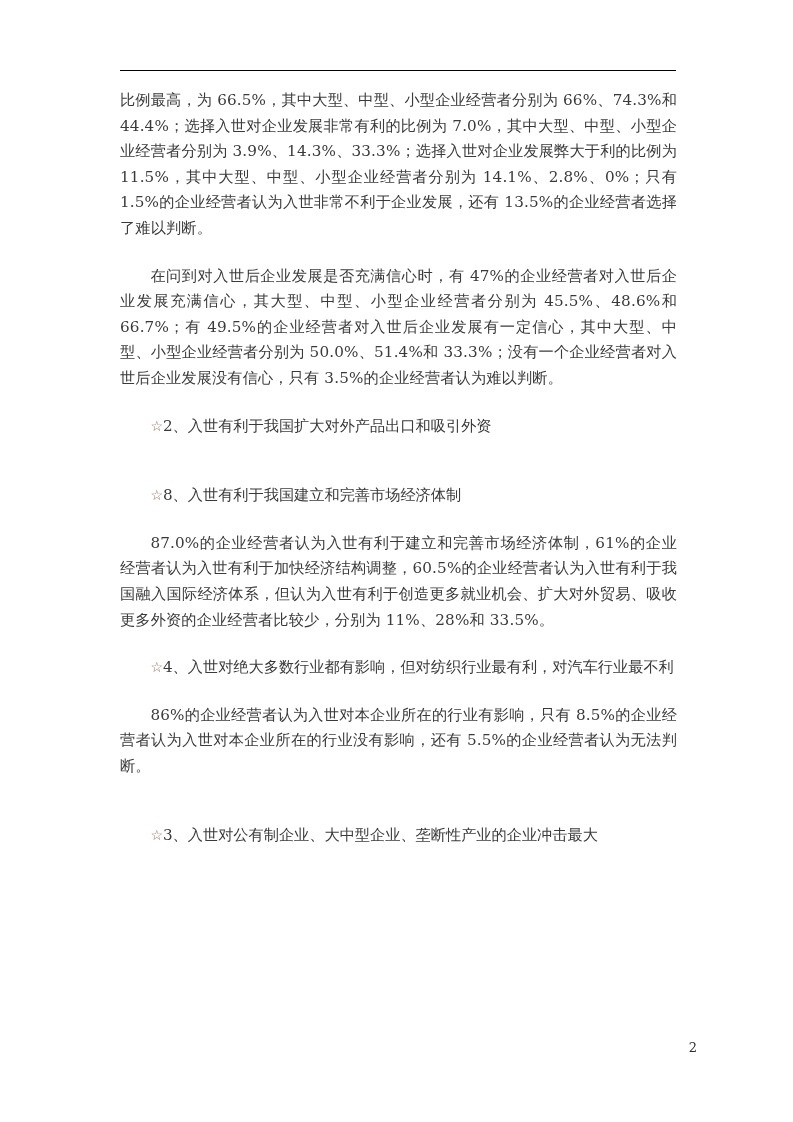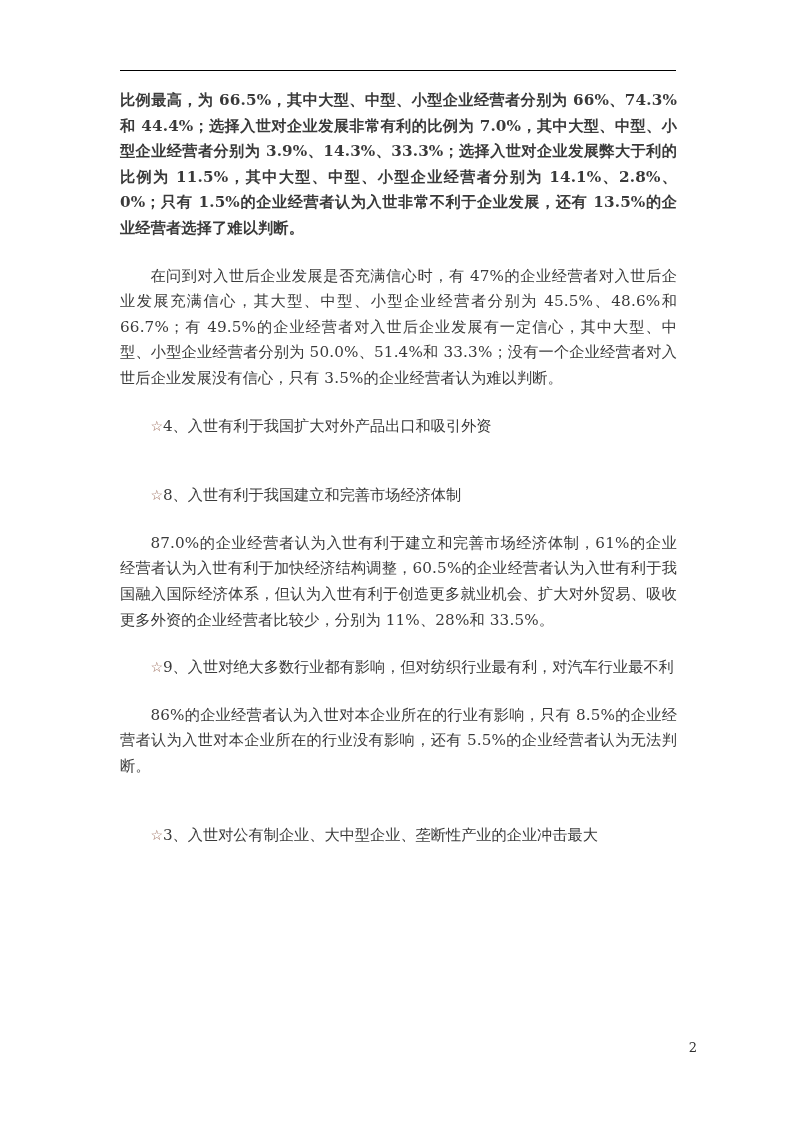--- a/index.html
+++ b/index.html
@@ -43,21 +43,20 @@
     text-align: justify;
     text-justify: inter-ideograph;
     letter-spacing: 0.15px;
     font-family: "DejaVu Serif", "Liberation Serif", serif;
   }
   p.para.indent {
     text-indent: 2em;
   }
   p.para.noindent {
     text-indent: 0;
-    font-weight: bold;
   }
   .spacer-gap {
     height: 22px;
   }
   .heading-line {
     margin: 0;
     font-size: 15.2px;
     line-height: 25.6px;
     color: #3a3a3a;
     text-indent: 2em;
@@ -89,32 +88,32 @@
   <div class="header-rule"></div>
 
   <div class="content">
 
     <p class="para noindent">比例最高，为 66.5%，其中大型、中型、小型企业经营者分别为 66%、74.3%和 44.4%；选择入世对企业发展非常有利的比例为 7.0%，其中大型、中型、小型企业经营者分别为 3.9%、14.3%、33.3%；选择入世对企业发展弊大于利的比例为 11.5%，其中大型、中型、小型企业经营者分别为 14.1%、2.8%、0%；只有 1.5%的企业经营者认为入世非常不利于企业发展，还有 13.5%的企业经营者选择了难以判断。</p>
     <div class="spacer-gap"></div>
 
     <p class="para indent">在问到对入世后企业发展是否充满信心时，有 47%的企业经营者对入世后企业发展充满信心，其大型、中型、小型企业经营者分别为 45.5%、48.6%和 66.7%；有 49.5%的企业经营者对入世后企业发展有一定信心，其中大型、中型、小型企业经营者分别为 50.0%、51.4%和 33.3%；没有一个企业经营者对入世后企业发展没有信心，只有 3.5%的企业经营者认为难以判断。</p>
     <div class="spacer-gap"></div>
 
-    <p class="heading-line"><span class="star">☆</span><span>4、入世有利于我国扩大对外产品出口和吸引外资</span></p>
+    <p class="heading-line"><span class="star">☆</span><span>2、入世有利于我国扩大对外产品出口和吸引外资</span></p>
     <div class="spacer-gap"></div>
 
     <div class="spacer-gap"></div>
 
     <p class="heading-line"><span class="star">☆</span><span>8、入世有利于我国建立和完善市场经济体制</span></p>
     <div class="spacer-gap"></div>
 
     <p class="para indent">87.0%的企业经营者认为入世有利于建立和完善市场经济体制，61%的企业经营者认为入世有利于加快经济结构调整，60.5%的企业经营者认为入世有利于我国融入国际经济体系，但认为入世有利于创造更多就业机会、扩大对外贸易、吸收更多外资的企业经营者比较少，分别为 11%、28%和 33.5%。</p>
     <div class="spacer-gap"></div>
 
-    <p class="heading-line"><span class="star">☆</span><span>9、入世对绝大多数行业都有影响，但对纺织行业最有利，对汽车行业最不利</span></p>
+    <p class="heading-line"><span class="star">☆</span><span>4、入世对绝大多数行业都有影响，但对纺织行业最有利，对汽车行业最不利</span></p>
     <div class="spacer-gap"></div>
 
     <p class="para indent">86%的企业经营者认为入世对本企业所在的行业有影响，只有 8.5%的企业经营者认为入世对本企业所在的行业没有影响，还有 5.5%的企业经营者认为无法判断。</p>
     <div class="spacer-gap"></div>
 
     <div class="spacer-gap"></div>
 
     <p class="heading-line"><span class="star">☆</span><span>3、入世对公有制企业、大中型企业、垄断性产业的企业冲击最大</span></p>
     <div class="spacer-gap"></div>
 

